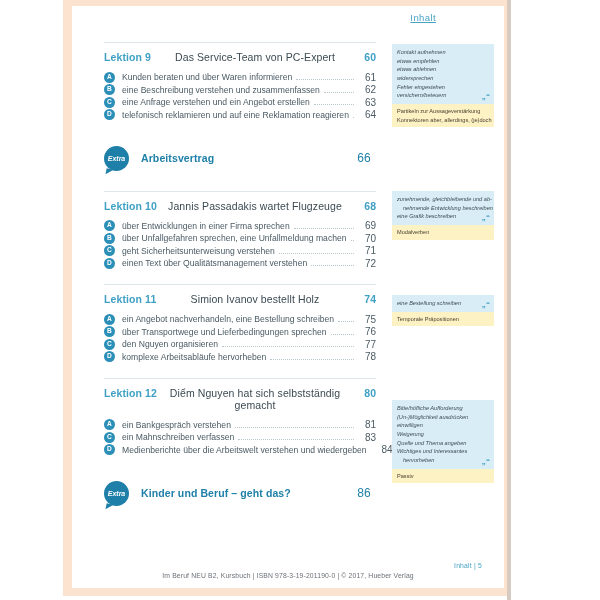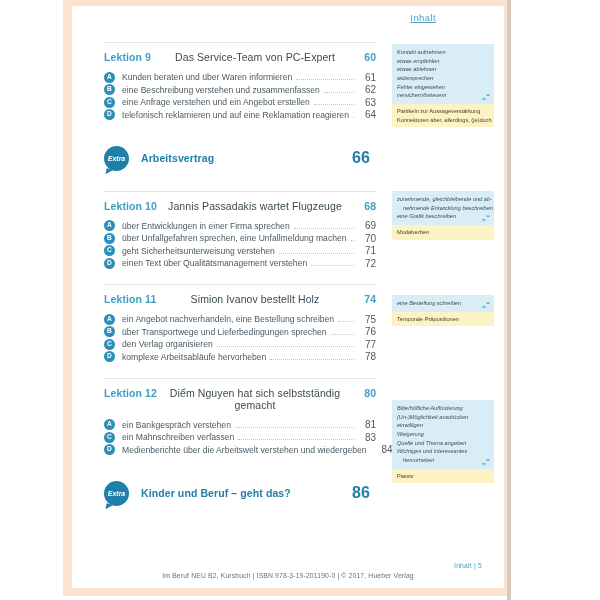--- a/index.html
+++ b/index.html
@@ -132,22 +132,22 @@
     width:0;height:0;
     border-left:7px solid #1e7fa8;
     border-bottom:6px solid transparent;
     transform:rotate(12deg);
   }
   .extra-title{
     color:#1e7fa8;font-size:10.5px;font-weight:bold;
     flex:1 1 auto;letter-spacing:.1px;
   }
   .extra-page{
-    color:#1e7fa8;font-size:16px;font-weight:bold;
-    width:24px;text-align:left;flex:0 0 24px;
+    color:#1e7fa8;font-size:12px;font-weight:normal;
+    width:24px;text-align:center;flex:0 0 24px;
   }
 
   
   .side{
     position:absolute;
     left:320px;
     width:102px;
   }
   .ann{
     position:absolute;
@@ -303,21 +303,21 @@
             <span class="goal-page">75</span>
           </div>
           <div class="goal-row">
             <span class="badge">B</span>
             <span class="goal-text">über Transportwege und Lieferbedingungen sprechen</span>
             <span class="dots"></span>
             <span class="goal-page">76</span>
           </div>
           <div class="goal-row">
             <span class="badge">C</span>
-            <span class="goal-text">den Verlag organisieren</span>
+            <span class="goal-text">den Nguyen organisieren</span>
             <span class="dots"></span>
             <span class="goal-page">77</span>
           </div>
           <div class="goal-row">
             <span class="badge">D</span>
             <span class="goal-text">komplexe Arbeitsabläufe hervorheben</span>
             <span class="dots"></span>
             <span class="goal-page">78</span>
           </div>
           <div style="height: 14px;"></div>

